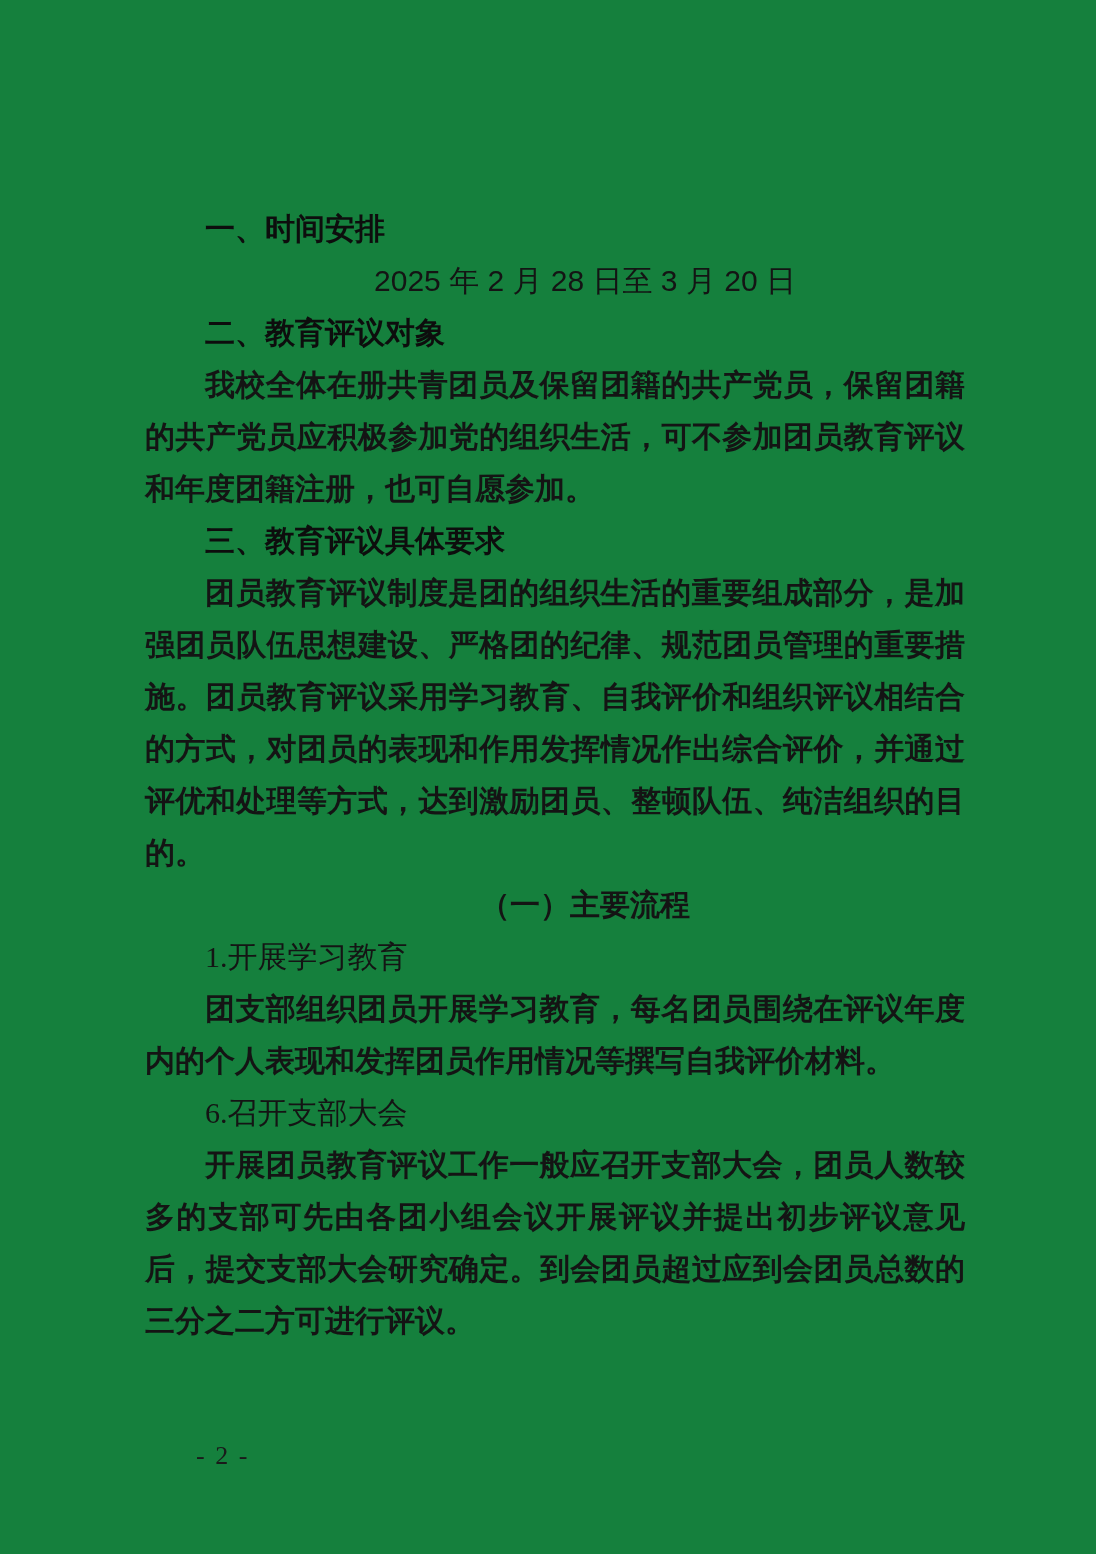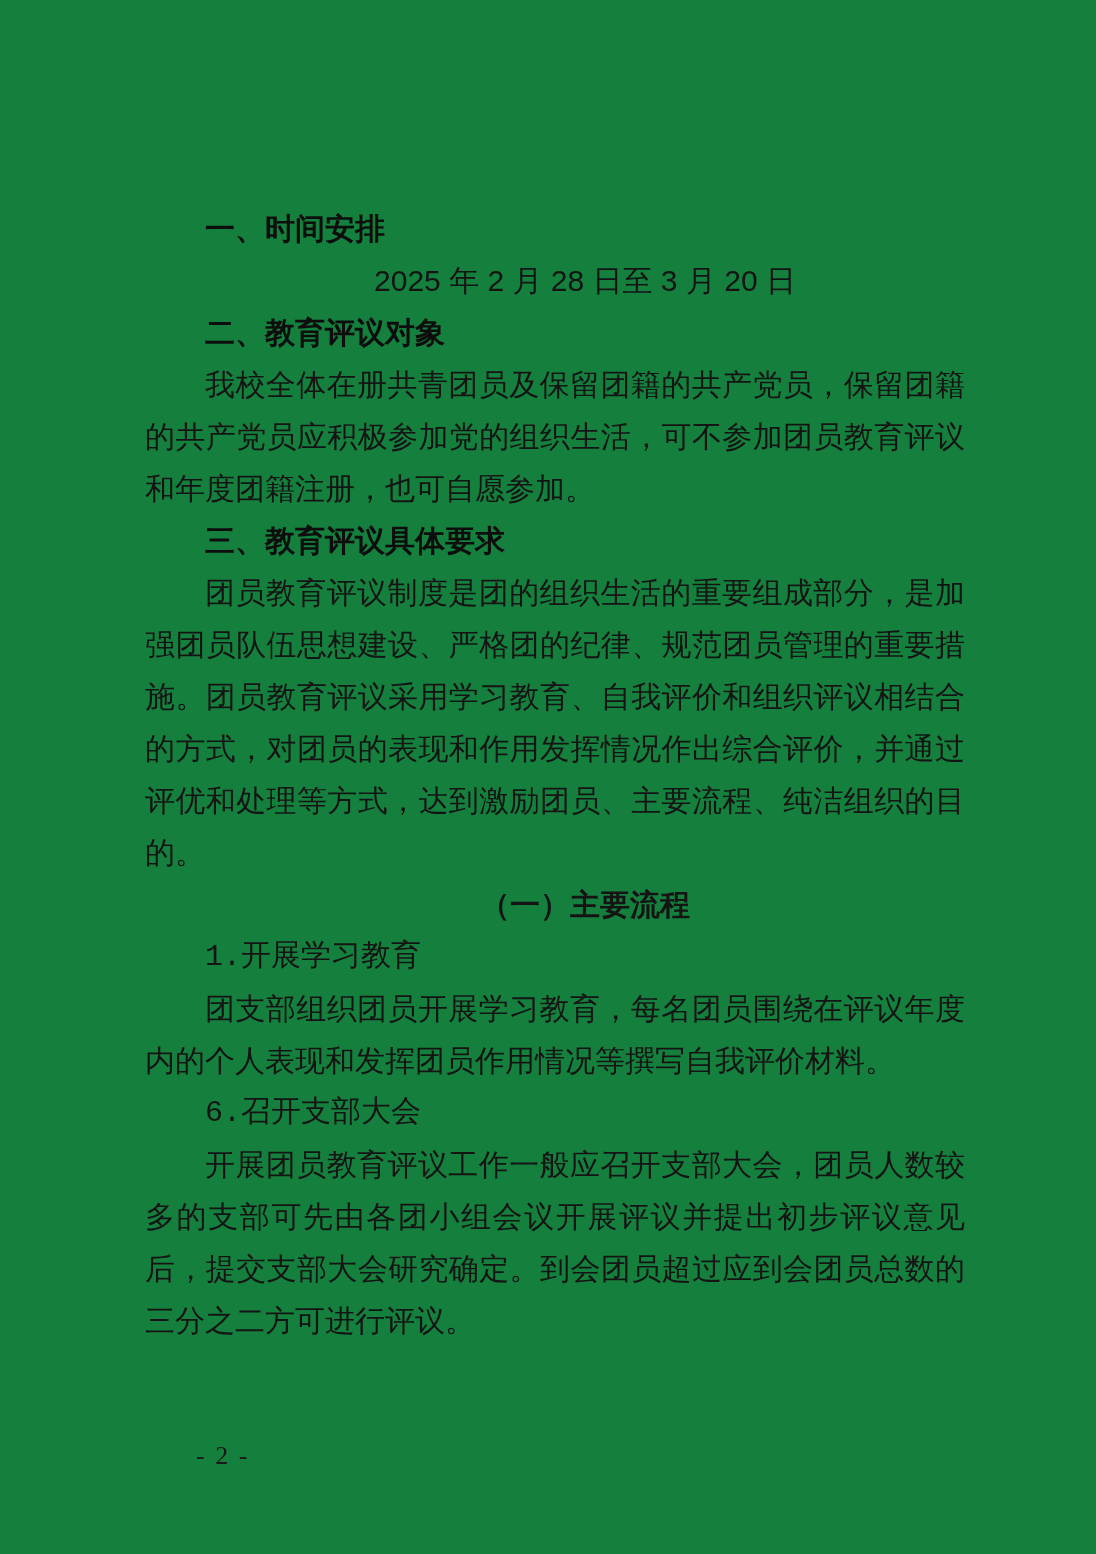--- a/index.html
+++ b/index.html
@@ -41,33 +41,34 @@
   
   .date-line {
     text-indent: 2em;
     text-align: center;
     font-family: Liberation Sans, sans-serif;
   }
   
   .body-para {
     text-indent: 2em;
     font-family: "Liberation Serif", "DejaVu Serif", serif;
+    font-weight: bold;
   }
   
   .h-kai {
     font-weight: bold;
     text-indent: 2em;
     text-align: center;
     font-family: "Liberation Serif", "DejaVu Serif", serif;
   }
   
   .item-line {
     text-indent: 2em;
     text-align: left;
-    font-family: Liberation Mono, monospace;
+    font-family: Liberation Serif, serif;
   }
   .page-footer {
     position: absolute;
     left: 196px;
     top: 1441px;
     font-size: 26px;
     line-height: 30px;
     color: #1a1a1a;
     font-family: "Liberation Serif", "DejaVu Serif", serif;
     letter-spacing: 2px;
@@ -77,21 +78,21 @@
 <body>
 
 <div class="page">
 
   <div class="doc-content">
     <p class="h-black">一、时间安排</p>
     <p class="date-line">2025 年 2 月 28 日至 3 月 20 日</p>
     <p class="h-black">二、教育评议对象</p>
     <p class="body-para">我校全体在册共青团员及保留团籍的共产党员，保留团籍的共产党员应积极参加党的组织生活，可不参加团员教育评议和年度团籍注册，也可自愿参加。</p>
     <p class="h-black">三、教育评议具体要求</p>
-    <p class="body-para">团员教育评议制度是团的组织生活的重要组成部分，是加强团员队伍思想建设、严格团的纪律、规范团员管理的重要措施。团员教育评议采用学习教育、自我评价和组织评议相结合的方式，对团员的表现和作用发挥情况作出综合评价，并通过评优和处理等方式，达到激励团员、主要流程、纯洁组织的目的。</p>
+    <p class="body-para">团员教育评议制度是团的组织生活的重要组成部分，是加强团员队伍思想建设、严格团的纪律、规范团员管理的重要措施。团员教育评议采用学习教育、自我评价和组织评议相结合的方式，对团员的表现和作用发挥情况作出综合评价，并通过评优和处理等方式，达到激励团员、整顿队伍、纯洁组织的目的。</p>
     <p class="h-kai">（一）主要流程</p>
     <p class="item-line">1.开展学习教育</p>
     <p class="body-para">团支部组织团员开展学习教育，每名团员围绕在评议年度内的个人表现和发挥团员作用情况等撰写自我评价材料。</p>
     <p class="item-line">6.召开支部大会</p>
     <p class="body-para">开展团员教育评议工作一般应召开支部大会，团员人数较多的支部可先由各团小组会议开展评议并提出初步评议意见后，提交支部大会研究确定。到会团员超过应到会团员总数的三分之二方可进行评议。</p>
   </div>
 
   <div class="page-footer">- 2 -</div>
 
 </div>

